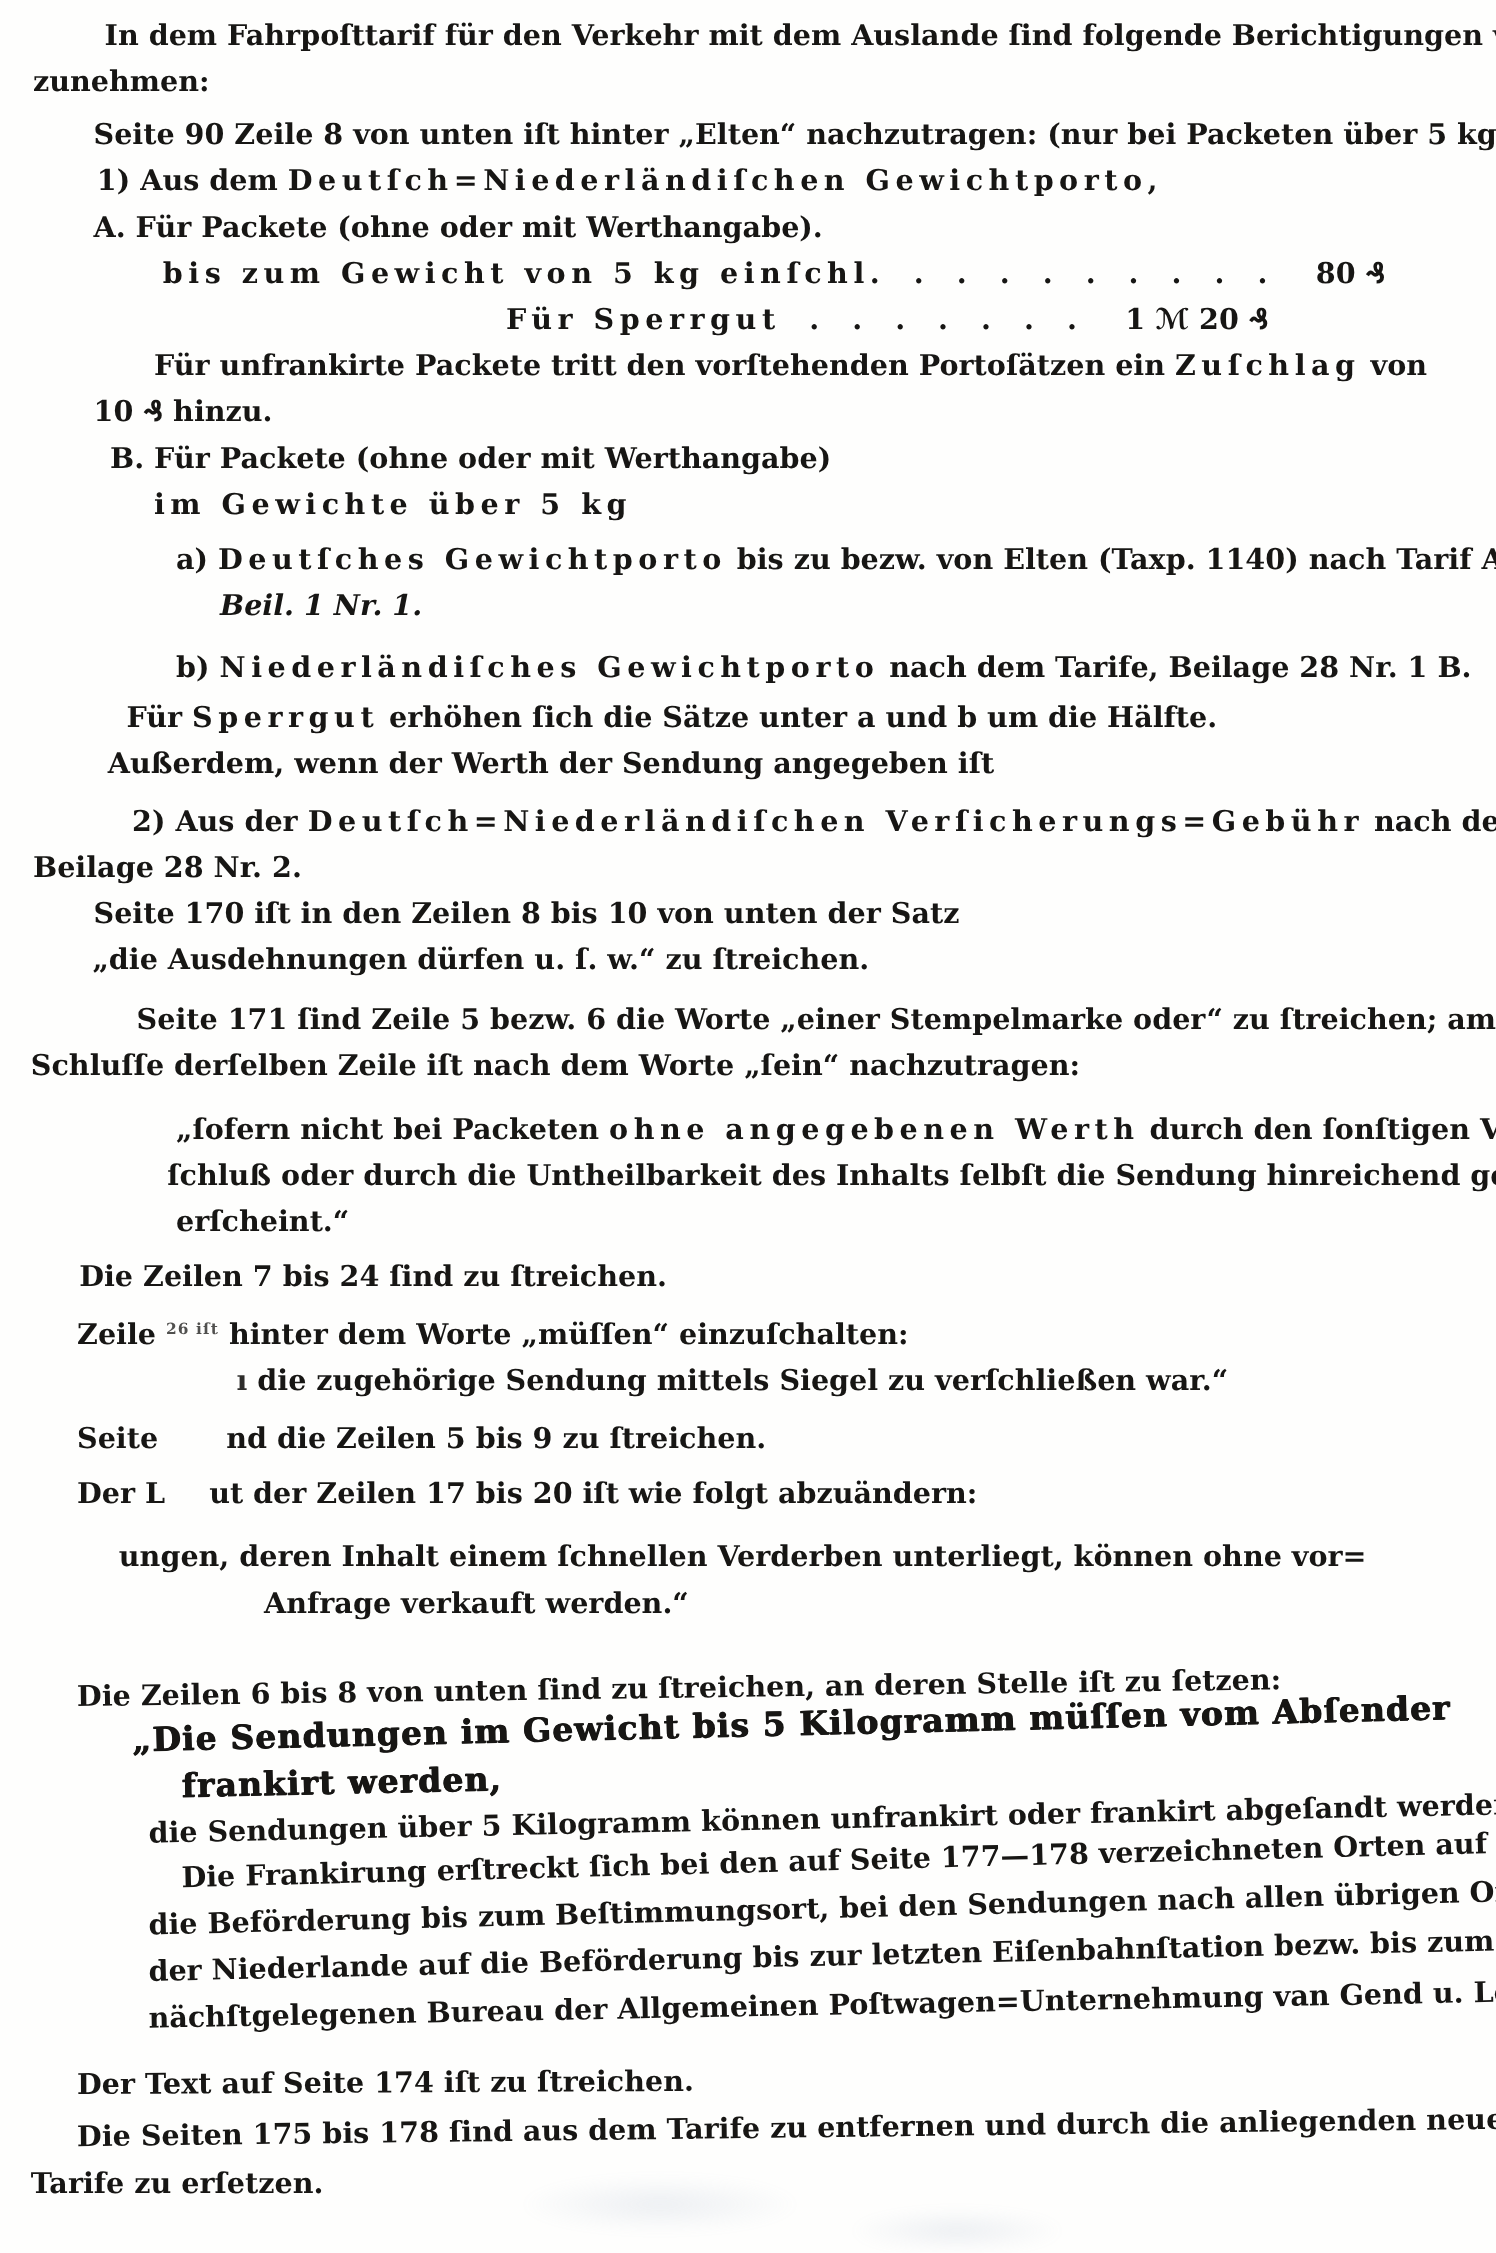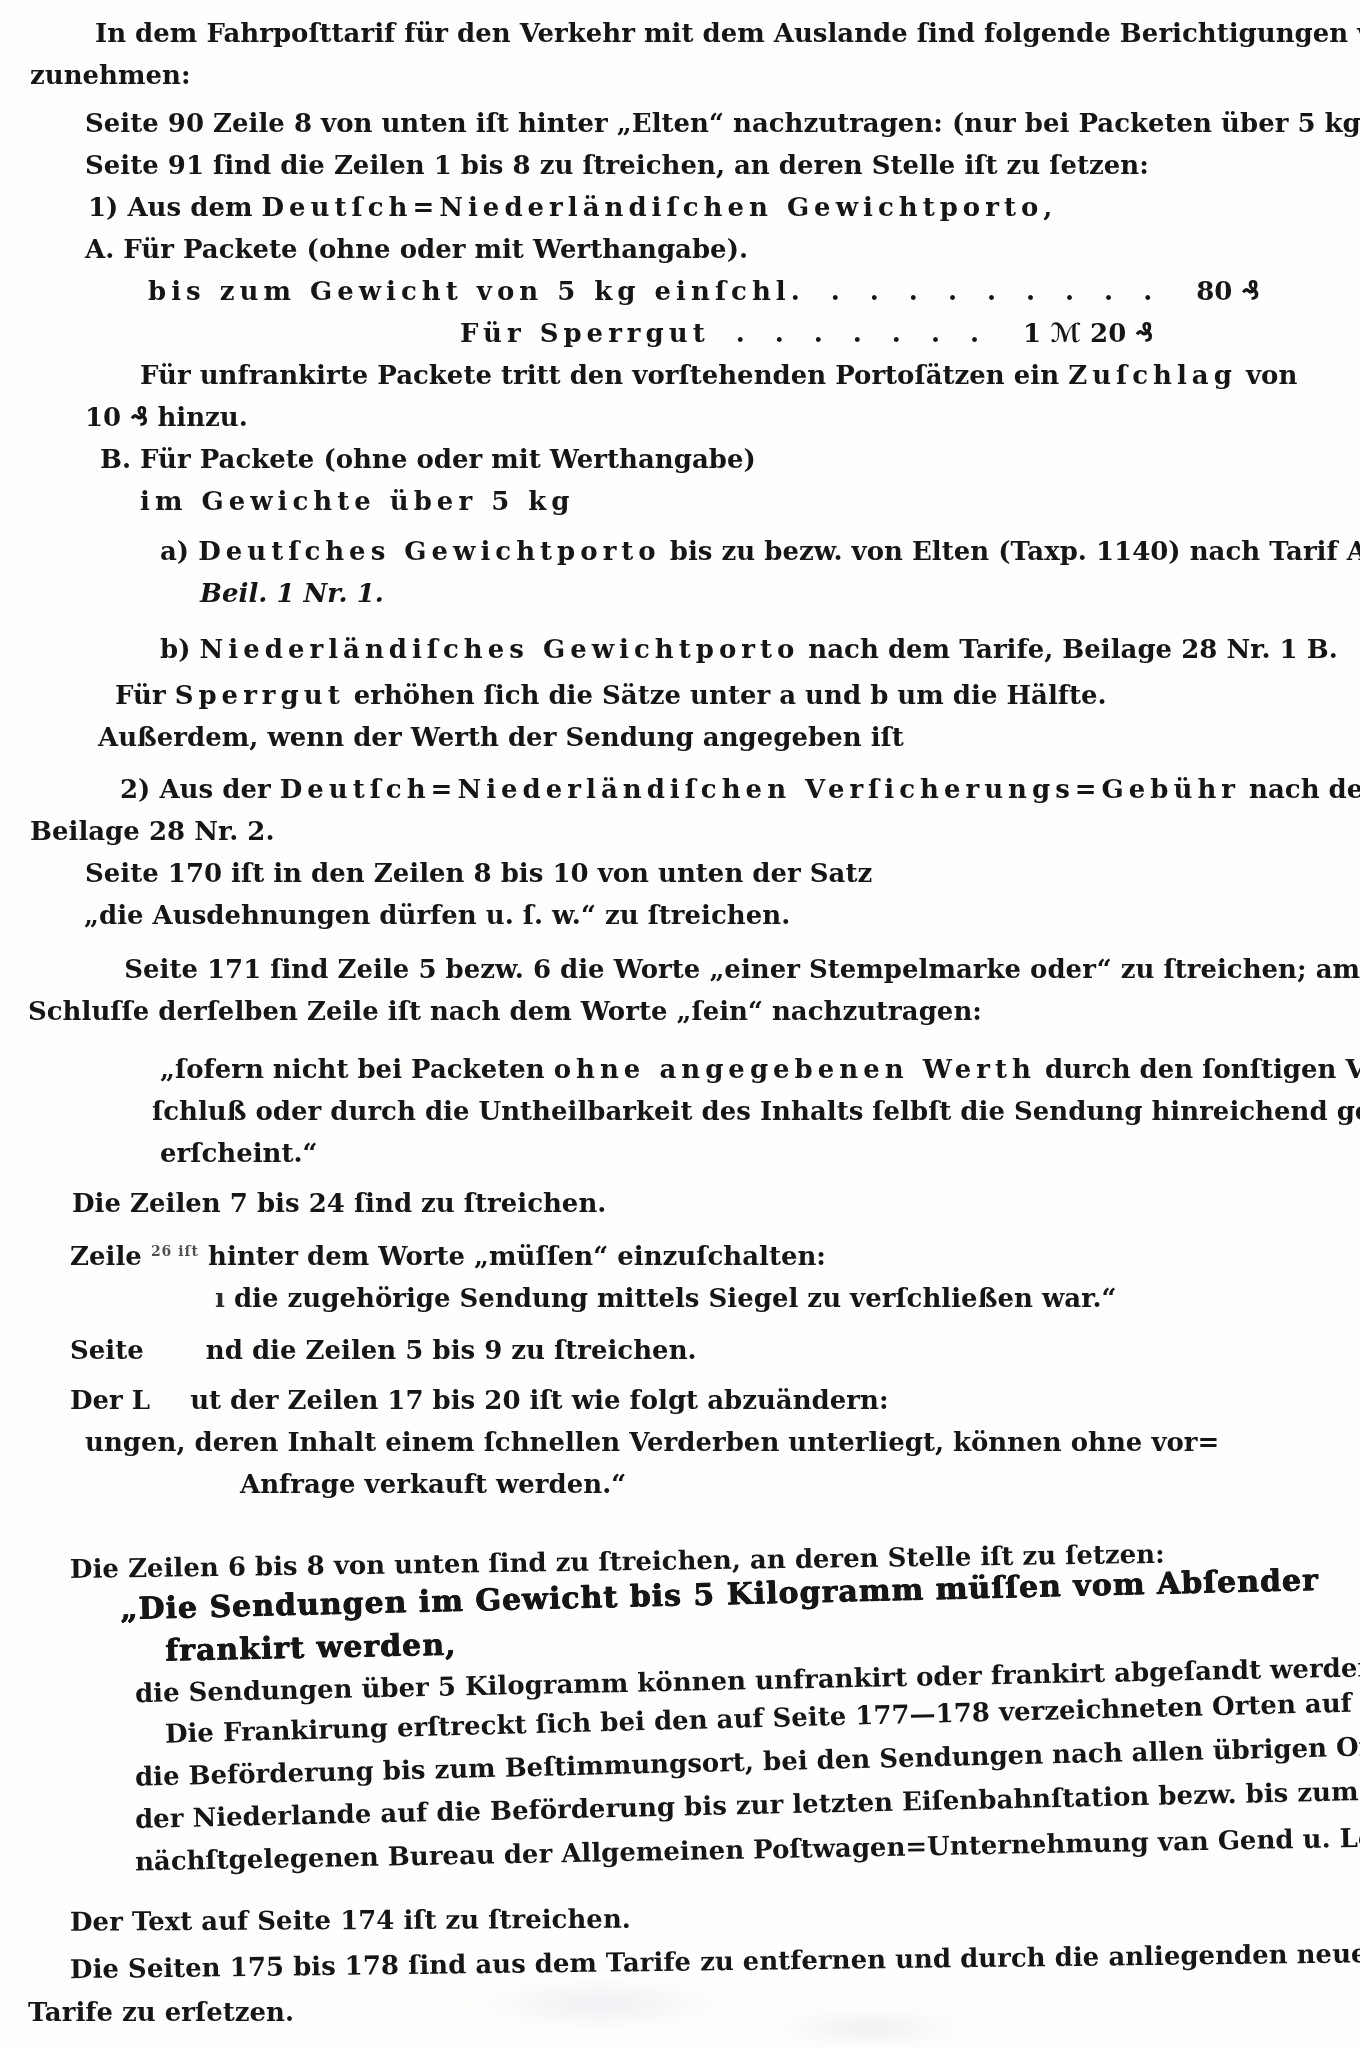--- a/index.html
+++ b/index.html
@@ -40,21 +40,20 @@
   .smudge.s2 { left:770px; top:2008px; width:200px; height:40px; }
 </style>
 </head>
 <body>
 
 <div class="page">
   <div id="doc-lines">
       <div class="line" style="padding-left: 95px;"><span>In dem Fahrpoſttarif für den Verkehr mit dem Auslande ſind folgende Berichtigungen vor=</span></div>
       <div class="line" style="padding-left: 30px;"><span>zunehmen:</span></div>
       <div class="line" style="padding-left: 85px; margin-top: 6px;"><span>Seite 90 Zeile 8 von unten iſt hinter „Elten“ nachzutragen: (nur bei Packeten über 5 kg).</span></div>
-      <div class="line" style="padding-left: 85px;"><span>Seite 91 ſind die Zeilen 1 bis 8 zu ſtreichen, an deren Stelle iſt zu ſetzen:</span></div>
       <div class="line" style="padding-left: 88px;"><span>1) Aus dem </span><span class="sp">Deutſch=Niederländiſchen Gewichtporto</span><span>,</span></div>
       <div class="line" style="padding-left: 85px;"><span>A. Für Packete (ohne oder mit Werthangabe).</span></div>
       <div class="line" style="padding-left: 148px;"><span class="sp">bis zum Gewicht von 5 kg einſchl.</span><span class="dots">.........</span><span>80 </span><span class="pf">₰</span></div>
       <div class="line" style="padding-left: 460px;"><span class="sp">Für Sperrgut</span><span class="dots">.......</span><span>1 </span><span class="mk">ℳ</span><span> 20 </span><span class="pf">₰</span></div>
       <div class="line" style="padding-left: 140px;"><span>Für unfrankirte Packete tritt den vorſtehenden Portoſätzen ein </span><span class="sp">Zuſchlag</span><span> von</span></div>
       <div class="line" style="padding-left: 85px;"><span>10 </span><span class="pf">₰</span><span> hinzu.</span></div>
       <div class="line" style="padding-left: 100px;"><span>B. Für Packete (ohne oder mit Werthangabe)</span></div>
       <div class="line" style="padding-left: 140px;"><span class="sp">im Gewichte über 5 kg</span></div>
       <div class="line" style="padding-left: 160px; margin-top: 8px;"><span>a) </span><span class="sp">Deutſches Gewichtporto</span><span> bis zu bezw. von Elten (Taxp. 1140) nach Tarif A,</span></div>
       <div class="line" style="padding-left: 200px; font-style: italic;"><span>Beil. 1 Nr. 1.</span></div>
@@ -68,21 +67,21 @@
       <div class="line" style="padding-left: 85px; margin-top: 12px; text-align: right;"><span>Seite 171 ſind Zeile 5 bezw. 6 die Worte „einer Stempelmarke oder“ zu ſtreichen; am</span></div>
       <div class="line" style="padding-left: 28px;"><span>Schluſſe derſelben Zeile iſt nach dem Worte „ſein“ nachzutragen:</span></div>
       <div class="line" style="padding-left: 160px; margin-top: 16px;"><span>„ſofern nicht bei Packeten </span><span class="sp">ohne angegebenen Werth</span><span> durch den ſonſtigen Ver=</span></div>
       <div class="line" style="padding-left: 152px;"><span>ſchluß oder durch die Untheilbarkeit des Inhalts ſelbſt die Sendung hinreichend geſichert</span></div>
       <div class="line" style="padding-left: 160px;"><span>erſcheint.“</span></div>
       <div class="line" style="padding-left: 72px; margin-top: 8px;"><span>Die Zeilen 7 bis 24 ſind zu ſtreichen.</span></div>
       <div class="line" style="padding-left: 70px; margin-top: 6px;"><span>Zeile </span><span class="damaged">26 iſt</span><span> hinter dem Worte „müſſen“ einzuſchalten:</span></div>
       <div class="line" style="padding-left: 215px;"><span class="partial">ı </span><span>die zugehörige Sendung mittels Siegel zu verſchließen war.“</span></div>
       <div class="line" style="padding-left: 70px; margin-top: 10px;"><span>Seite</span><span class="gap" style="width: 62px;"></span><span>nd die Zeilen 5 bis 9 zu ſtreichen.</span></div>
       <div class="line" style="padding-left: 70px; margin-top: 8px;"><span>Der L</span><span class="gap" style="width: 40px;"></span><span>ut der Zeilen 17 bis 20 iſt wie folgt abzuändern:</span></div>
-      <div class="line" style="padding-left: 85px; margin-top: 0;"><span>ungen, deren Inhalt einem ſchnellen Verderben  unterliegt, können ohne vor=</span></div>
+      <div class="line" style="padding-left: 108px; margin-top: 16px;"><span>ungen, deren Inhalt einem ſchnellen Verderben  unterliegt, können ohne vor=</span></div>
       <div class="line" style="padding-left: 240px;"><span>Anfrage verkauft werden.“</span></div>
       <div class="line" style="padding-left: 70px; margin-top: 44px; transform: rotate(-0.8deg);"><span>Die Zeilen 6 bis 8 von unten ſind zu ſtreichen, an deren Stelle iſt zu ſetzen:</span></div>
       <div class="line xbold" style="padding-left: 120px; transform: rotate(-1.4deg);"><span>„Die Sendungen im Gewicht bis 5 Kilogramm müſſen vom Abſender</span></div>
       <div class="line xbold" style="padding-left: 165px; transform: rotate(-1.2deg);"><span>frankirt werden,</span></div>
       <div class="line" style="padding-left: 135px; transform: rotate(-1.2deg);"><span>die Sendungen über 5 Kilogramm können unfrankirt oder frankirt abgeſandt werden.</span></div>
       <div class="line" style="padding-left: 165px; transform: rotate(-1.5deg);"><span>Die Frankirung erſtreckt ſich bei den auf Seite 177—178 verzeichneten Orten auf</span></div>
       <div class="line" style="padding-left: 135px; transform: rotate(-1.4deg);"><span>die Beförderung bis zum Beſtimmungsort, bei den Sendungen nach allen übrigen Orten</span></div>
       <div class="line" style="padding-left: 135px; transform: rotate(-1.3deg);"><span>der Niederlande auf die Beförderung bis zur letzten Eiſenbahnſtation bezw. bis zum</span></div>
       <div class="line" style="padding-left: 135px; transform: rotate(-1.1deg);"><span>nächſtgelegenen Bureau der Allgemeinen Poſtwagen=Unternehmung van Gend u. Loos.</span></div>
       <div class="line" style="padding-left: 70px; margin-top: 16px; transform: rotate(-0.3deg);"><span>Der Text auf Seite 174 iſt zu ſtreichen.</span></div>

